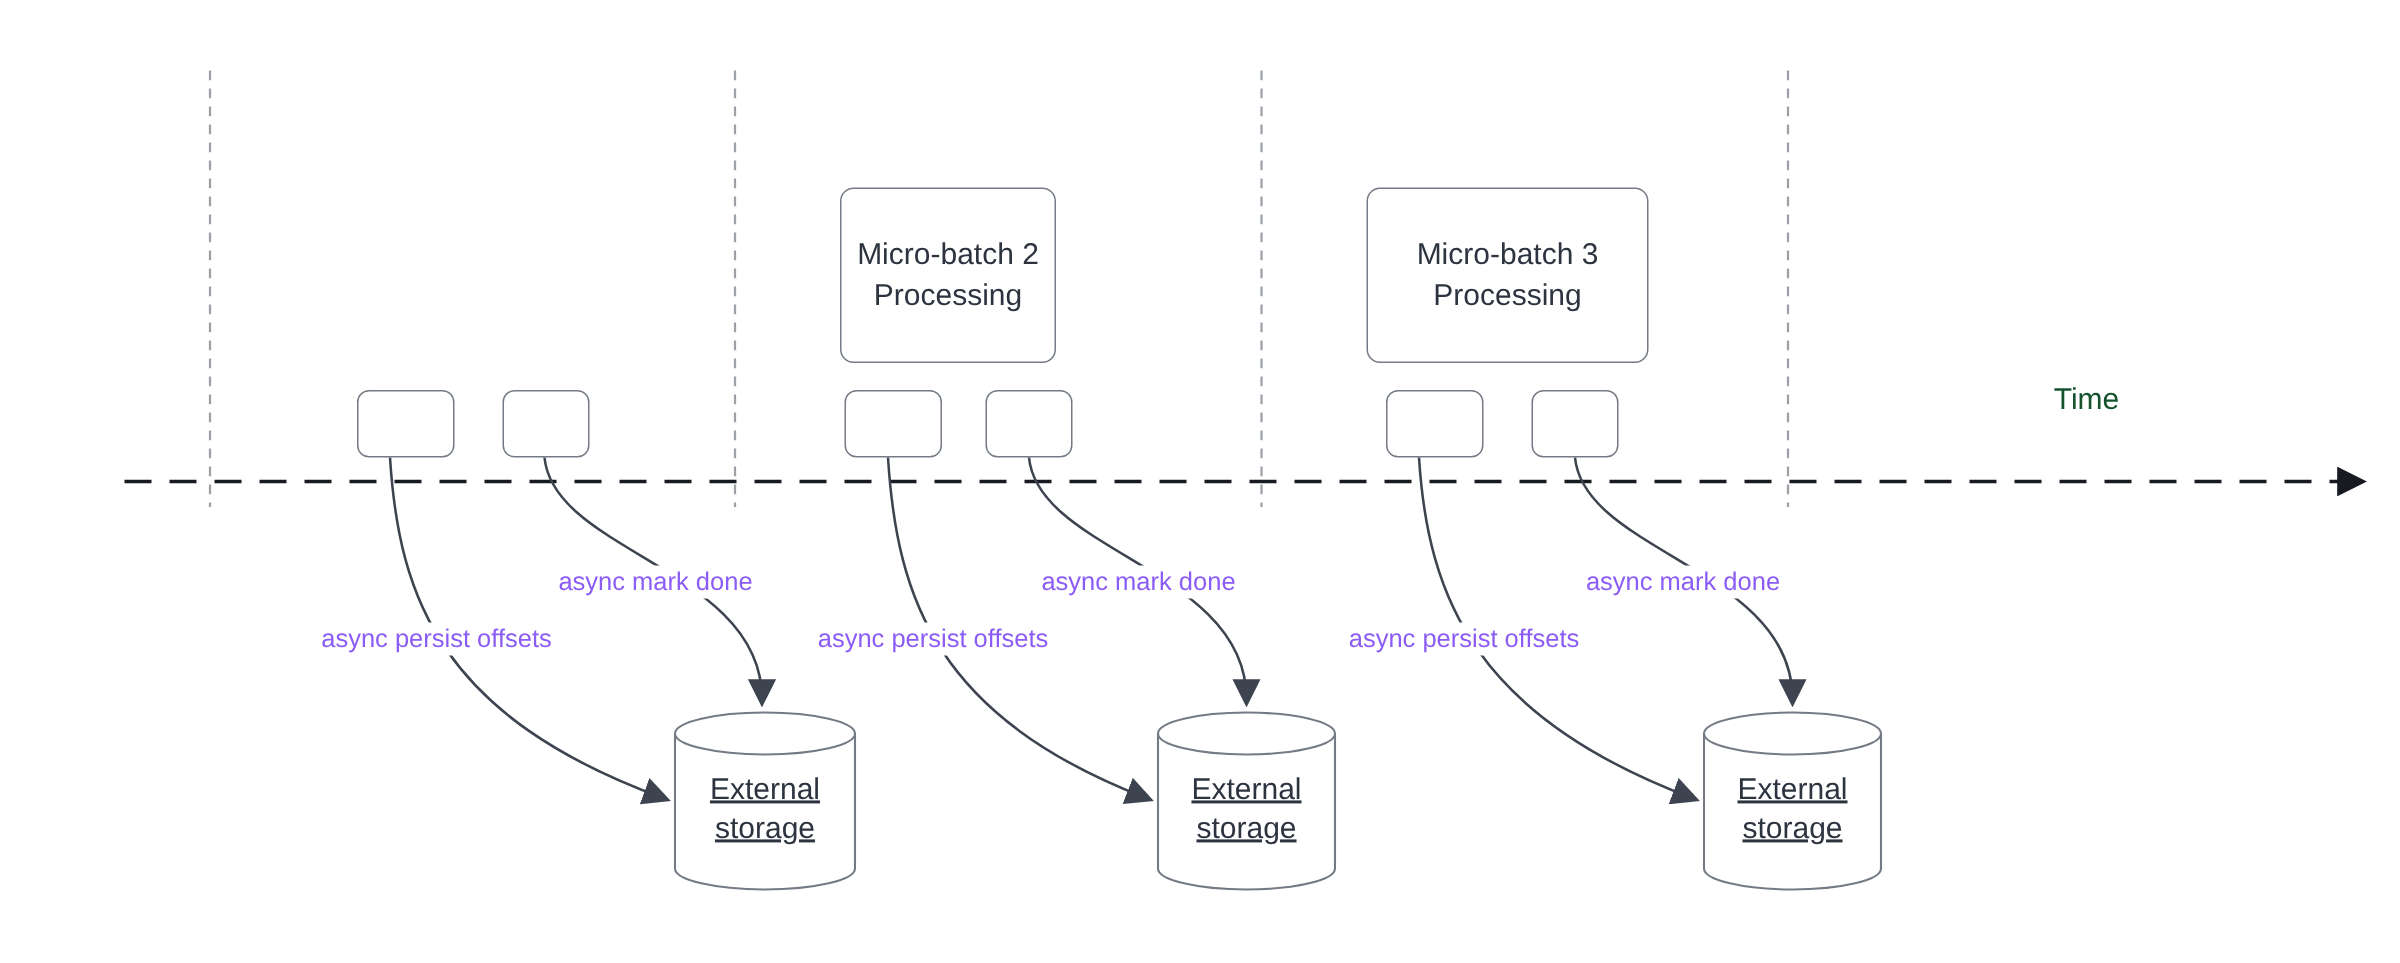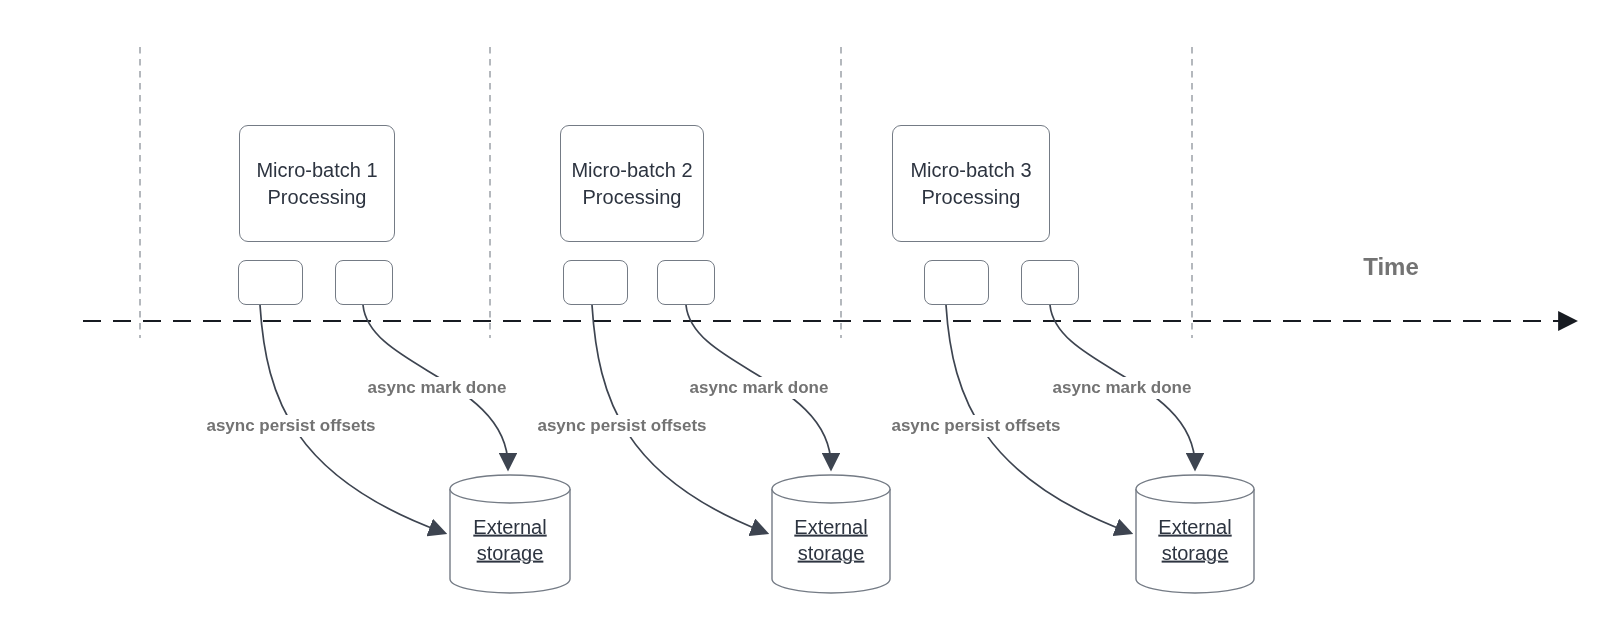--- a/index.html
+++ b/index.html
@@ -26,39 +26,38 @@
     position:absolute;
     box-sizing:border-box;
     border:1px solid #747b85;
     border-radius:8px;
     background:#ffffff;
   }
   .conn-label{
     position:absolute;
     transform:translate(-50%,-50%);
     background:#ffffff;
-    font-weight:bold;
+    font-weight:normal;
     font-size:17px;
-    color:#737373;
+    color:#8b5cf6;
     white-space:nowrap;
     padding:1px 3px;
   }
   .cyl-label{
     position:absolute;
     transform:translate(-50%,-50%);
     width:112px;
     text-align:center;
     font-size:20px;line-height:1.32;color:#2d3440;text-decoration:underline;
   }
   .time-label{
     position:absolute;
     transform:translate(-50%,-50%);
-    font-size:24px;color:#737373;
+    font-size:20px;color:#14532d;
     white-space:nowrap;
-    font-weight:bold;
   }
 </style>
 </head>
 <body>
 
 <div class="canvas">
 
   <svg class="layer" width="1600" height="642" viewBox="0 0 1600 642">
     <defs>
       <marker id="arrowDark" viewBox="0 0 10 10" refX="7" refY="5" markerWidth="11" markerHeight="11" orient="auto">
@@ -92,35 +91,34 @@
     <g>
       <path d="M 772 489 L 772 579 A 59 14 0 0 0 890 579 L 890 489" fill="#ffffff" stroke="#747b85" stroke-width="1.4"></path>
       <ellipse cx="831" cy="489" rx="59" ry="14" fill="#ffffff" stroke="#747b85" stroke-width="1.4"></ellipse>
     </g>
     <g>
       <path d="M 1136 489 L 1136 579 A 59 14 0 0 0 1254 579 L 1254 489" fill="#ffffff" stroke="#747b85" stroke-width="1.4"></path>
       <ellipse cx="1195" cy="489" rx="59" ry="14" fill="#ffffff" stroke="#747b85" stroke-width="1.4"></ellipse>
     </g>
   </svg>
 
-  <div class="proc-box" style="left:239px;top:125px;width:156px;height:117px">Micro-batch 1 Processing</div>
   <div class="task-box" style="left:238px;top:260px;width:65px;height:45px"></div>
   <div class="task-box" style="left:335px;top:260px;width:58px;height:45px"></div>
   <div class="conn-label" style="left:291px;top:426px">async persist offsets</div>
   <div class="conn-label" style="left:437px;top:388px">async mark done</div>
   <div class="cyl-label" style="left:510px;top:540px">External storage</div>
 
   <div class="proc-box" style="left:560px;top:125px;width:144px;height:117px">Micro-batch 2 Processing</div>
   <div class="task-box" style="left:563px;top:260px;width:65px;height:45px"></div>
   <div class="task-box" style="left:657px;top:260px;width:58px;height:45px"></div>
   <div class="conn-label" style="left:622px;top:426px">async persist offsets</div>
   <div class="conn-label" style="left:759px;top:388px">async mark done</div>
   <div class="cyl-label" style="left:831px;top:540px">External storage</div>
 
-  <div class="proc-box" style="left:892px;top:125px;width:158px;height:117px">Micro-batch 3 Processing</div>
+  <div class="proc-box" style="left:911px;top:125px;width:188px;height:117px">Micro-batch 3 Processing</div>
   <div class="task-box" style="left:924px;top:260px;width:65px;height:45px"></div>
   <div class="task-box" style="left:1021px;top:260px;width:58px;height:45px"></div>
   <div class="conn-label" style="left:976px;top:426px">async persist offsets</div>
   <div class="conn-label" style="left:1122px;top:388px">async mark done</div>
   <div class="cyl-label" style="left:1195px;top:540px">External storage</div>
 
   <div class="time-label" style="left:1391px;top:267px">Time</div>
 
 </div>
 

